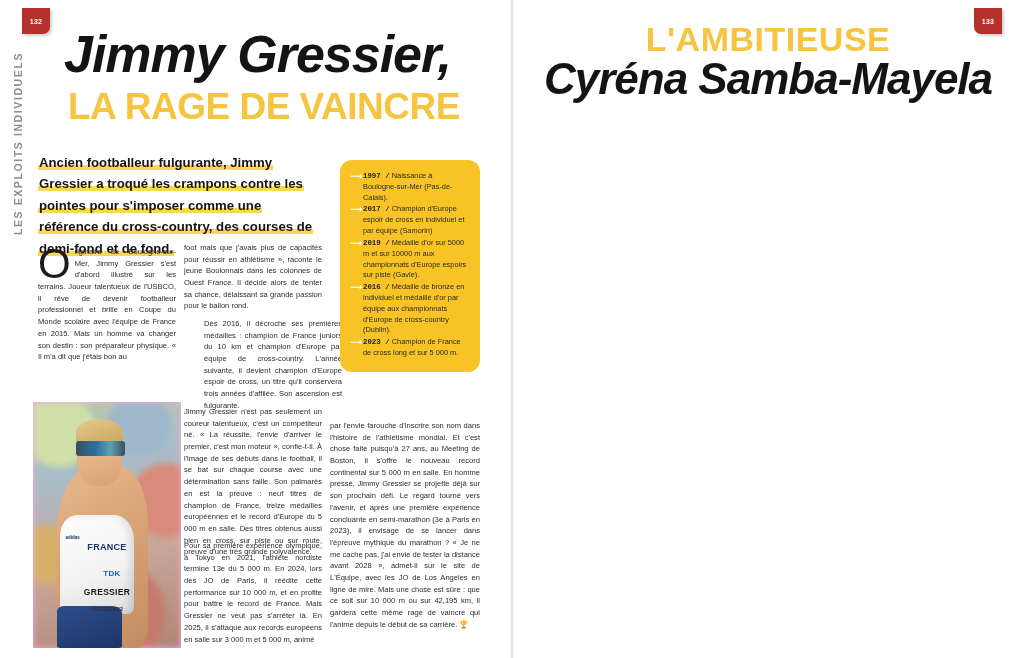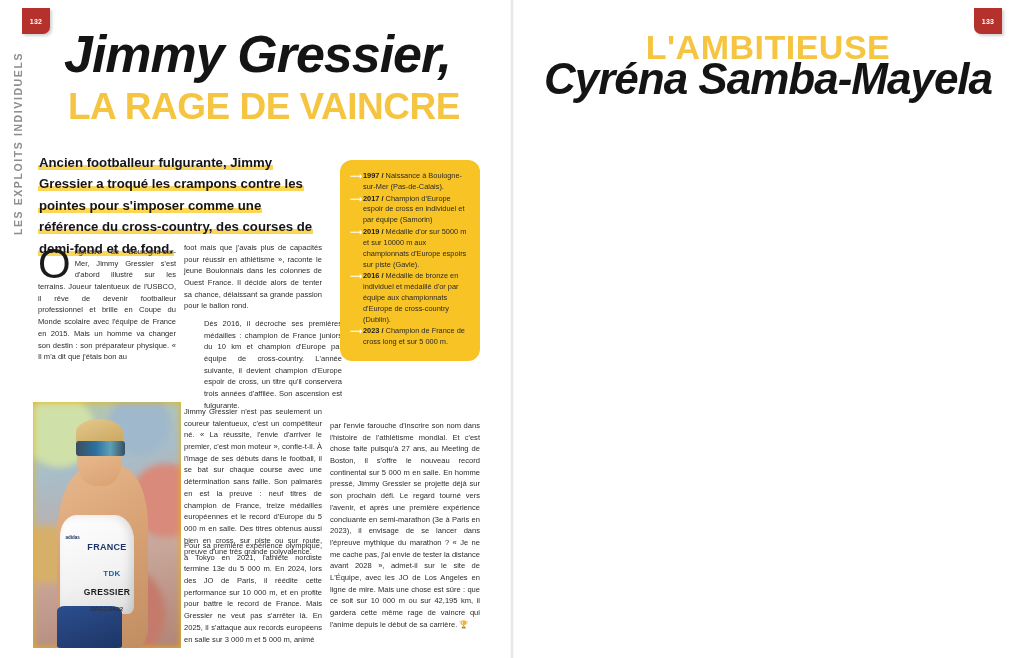--- a/index.html
+++ b/index.html
@@ -50,21 +50,21 @@
   .title-l {
     position: absolute; left: 64px; top: 30px; width: 420px;
     font-size: 52px; text-align: left;
   }
   .kicker-l {
     position: absolute; left: 68px; top: 88px; width: 430px;
     font-size: 37px; font-weight: bold; color: #f5c542;
     letter-spacing: -.5px; line-height: 1;
   }
   .kicker-r {
-    position: absolute; left: 0; top: 28px; width: 512px;
+    position: absolute; left: 0; top: 20px; width: 512px;
     text-align: center;
     font-size: 34px; font-weight: bold; color: #f5c542; letter-spacing: .5px;
   }
   .title-r {
     position: absolute; left: 0; top: 58px; width: 512px;
     text-align: center; font-size: 44px;
   }
 
   
   .chapeau {
@@ -111,24 +111,24 @@
     padding-left: 13px;
     font-size: 7.4px;
     line-height: 1.46;
     color: #2a2a2a;
     margin-bottom: 1px;
   }
   .fact .arrow {
     position: absolute; left: 0; top: 1px;
     color: #ffffff; font-size: 8.5px; line-height: 1; font-weight: bold;
   }
-  .fact b { color: #1d1d1d; }
-
-  
-  .photo { position: absolute; overflow: hidden; background: #eab308; }
+  .fact b { color: #1d1d1d; font-family: Liberation Mono, monospace; }
+
+  
+  .photo { position: absolute; overflow: hidden; background: #f9a8d4; }
 
   
   .photo-runner { left: 33px; top: 402px; width: 148px; height: 246px; }
   .ph-crowd {
     position: absolute; inset: 0;
     background:
       radial-gradient(circle at 18% 12%, #cfe0a8 0 14%, transparent 15%),
       radial-gradient(circle at 72% 9%, #9fb8cb 0 12%, transparent 13%),
       radial-gradient(circle at 90% 40%, #d98a7a 0 18%, transparent 19%),
       radial-gradient(circle at 10% 62%, #d6b06a 0 14%, transparent 15%),

